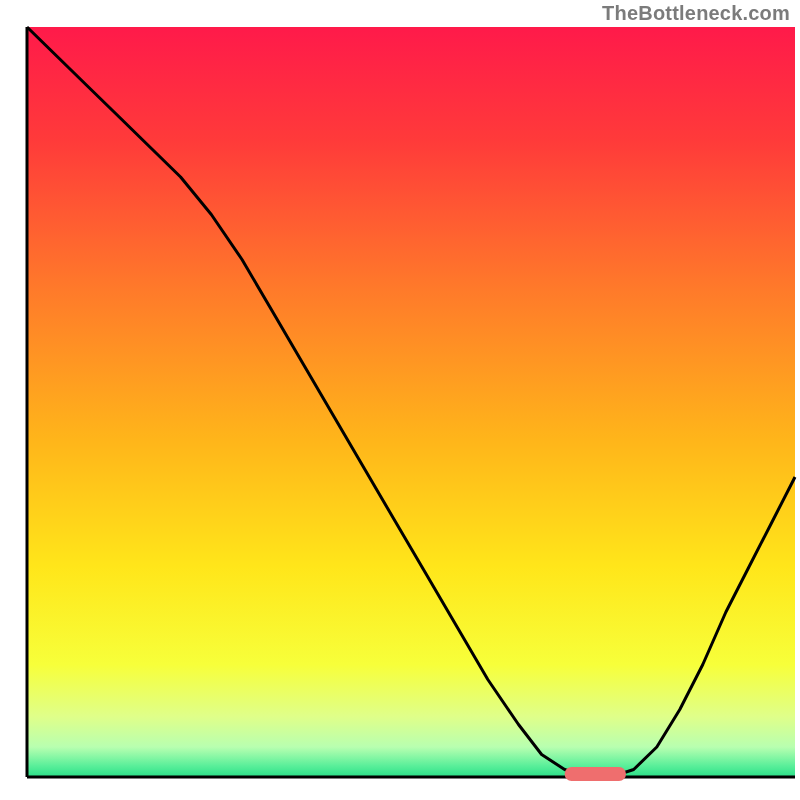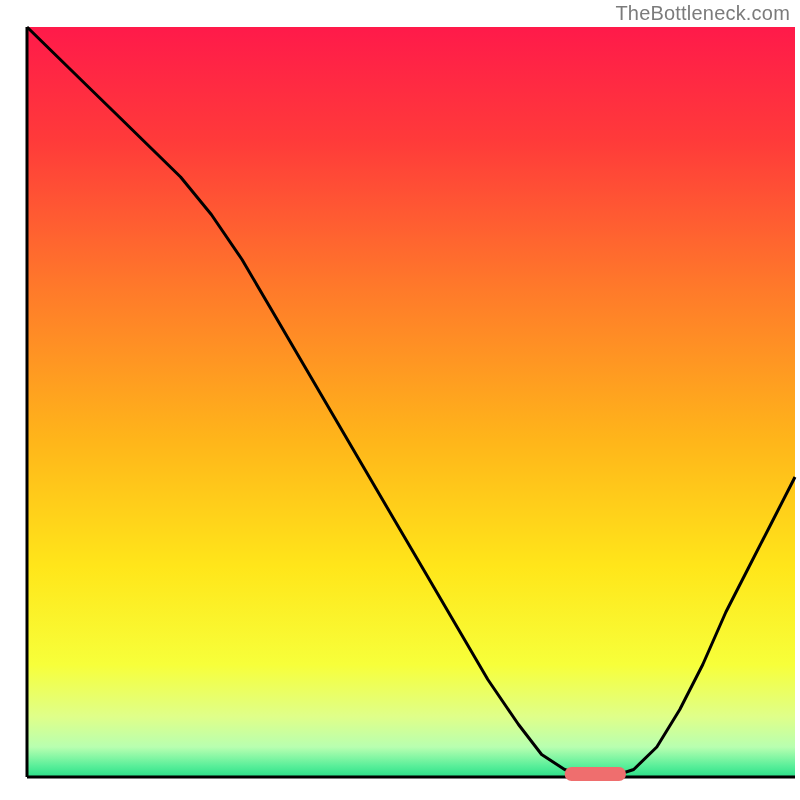--- a/index.html
+++ b/index.html
@@ -17,21 +17,21 @@
   }
   svg {
     display: block;
   }
   .attribution {
     position: absolute;
     top: 2px;
     right: 10px;
     font-family: Arial, Helvetica, sans-serif;
     font-size: 20px;
-    font-weight: 400;
+    font-weight: 700;
     color: #7b7b7b;
     letter-spacing: 0.2px;
   }
 </style>
 </head>
 <body>
 
 <div class="chart-wrap">
 
   <svg width="800" height="800" viewBox="0 0 800 800">

